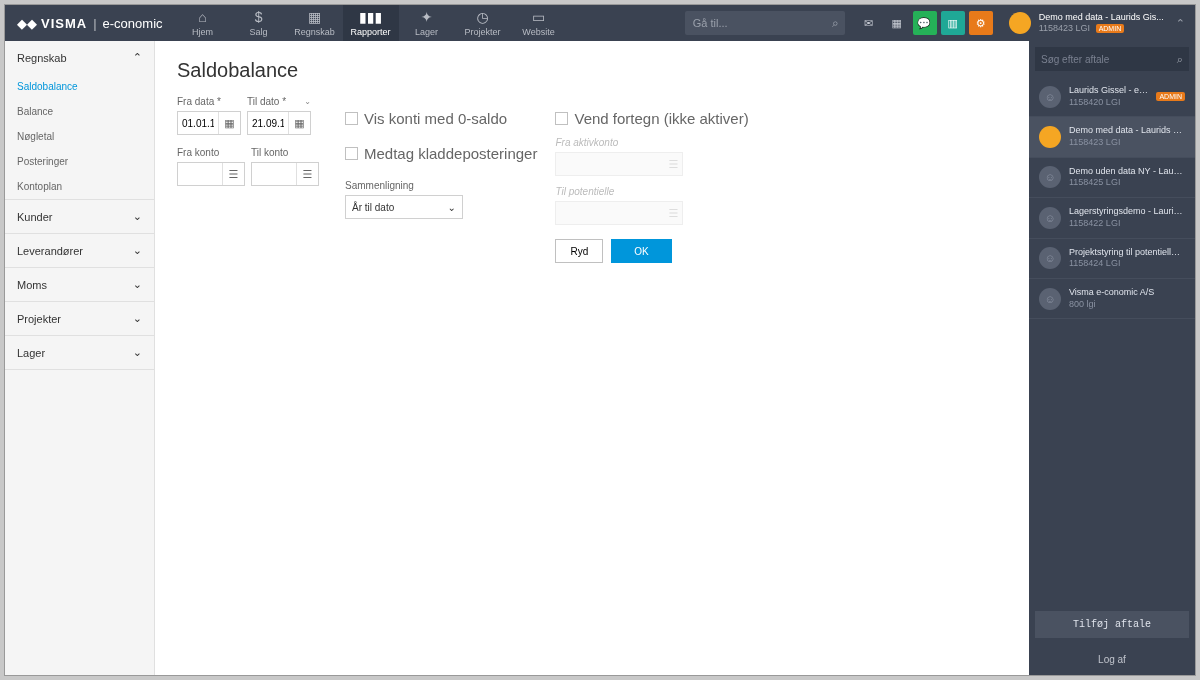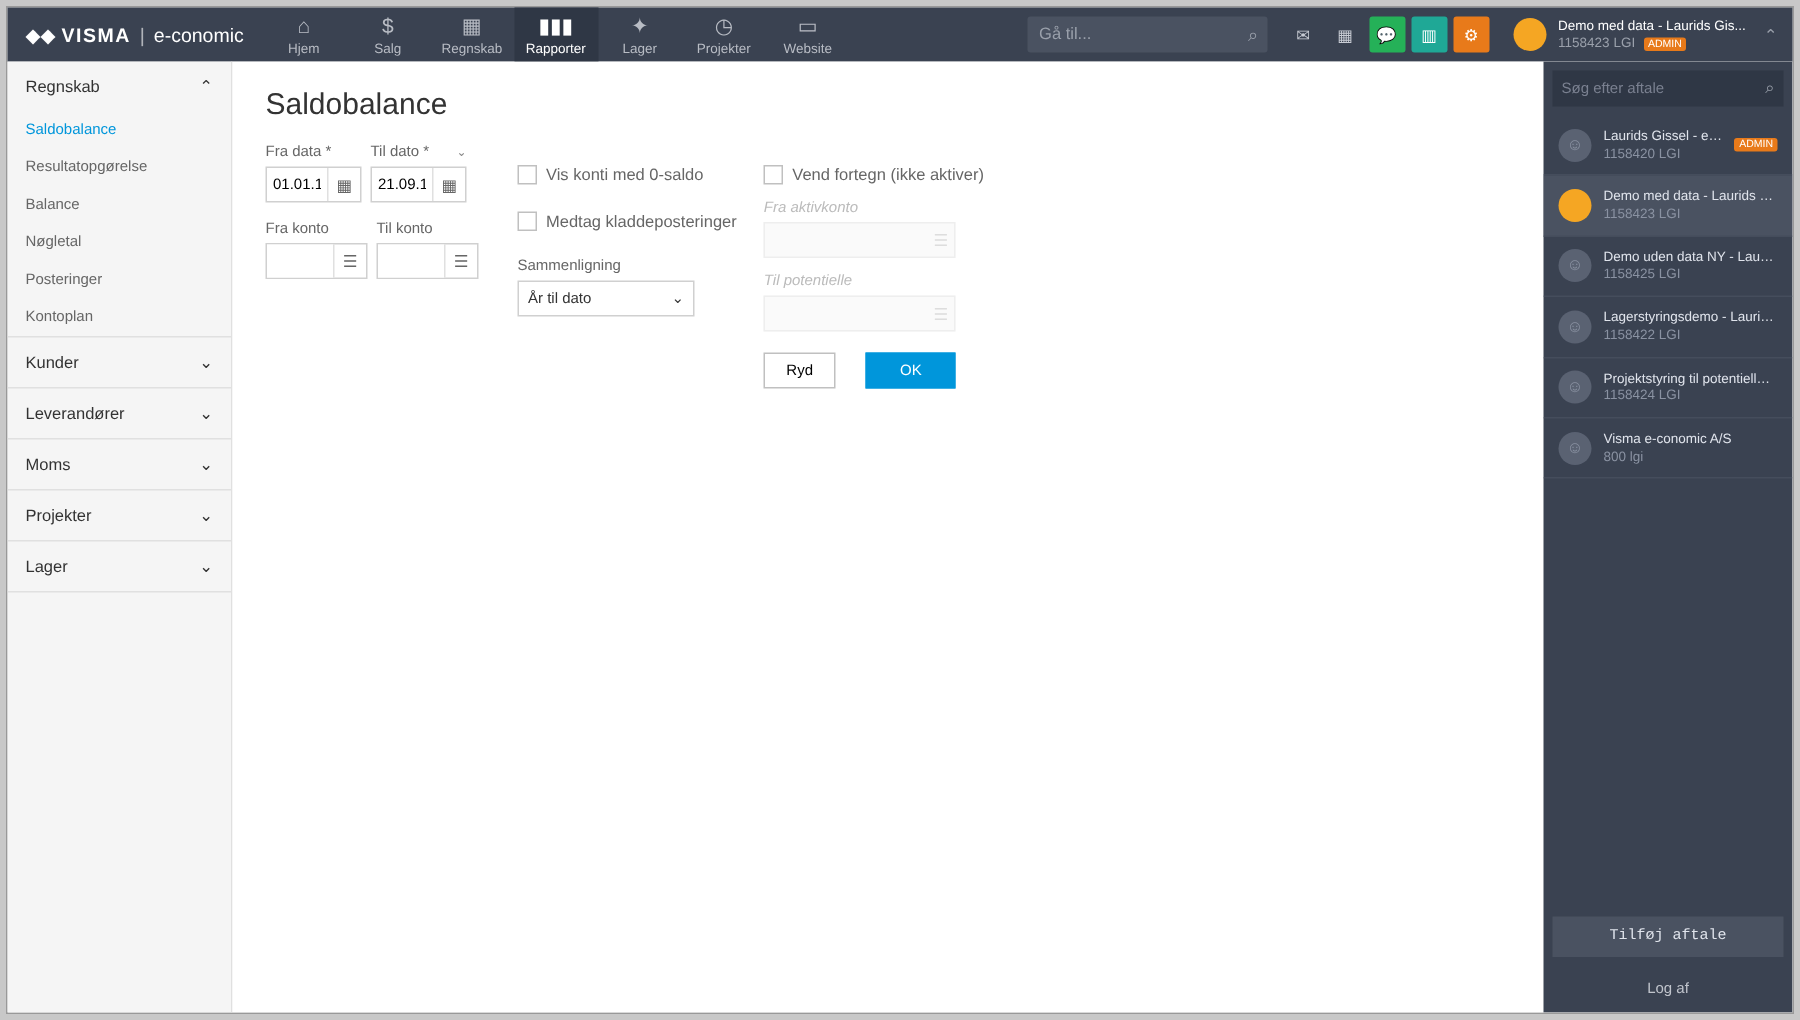--- a/index.html
+++ b/index.html
@@ -50,31 +50,31 @@
 .field-label .chev-sm { margin-left: auto; font-size: 8px; color: #888; }
 .input-wrap { display: flex; align-items: center; border: 1px solid #d0d0d0; height: 24px; background: #fff; }
 .input-wrap input { border: none; width: 44px; padding: 0 4px; font-size: 10px; height: 100%; outline: none; }
 .input-wrap .btn-ico { width: 22px; height: 100%; border-left: 1px solid #e0e0e0; display: flex; align-items: center; justify-content: center; color: #666; cursor: pointer; font-size: 11px; }
 .wide input { width: 40px; }
 .col.dates { display: flex; gap: 6px; }
 .col.accts { display: flex; gap: 6px; margin-top: 12px; }
 .field { display: flex; flex-direction: column; }
 
 .check-col { margin-left: 14px; margin-top: 14px; }
-.chk { display: flex; align-items: center; gap: 6px; font-size: 11px; color: #666; margin-bottom: 18px; cursor: pointer; }
+.chk { display: flex; align-items: center; gap: 6px; font-size: 15px; color: #666; margin-bottom: 18px; cursor: pointer; }
 .chk .box { width: 13px; height: 13px; border: 1px solid #c0c0c0; background: #fff; }
 .sel-label { font-size: 10px; color: #666; margin-bottom: 4px; }
 .select { border: 1px solid #d0d0d0; height: 24px; width: 118px; display: flex; align-items: center; padding: 0 6px; font-size: 10px; color: #333; justify-content: space-between; cursor: pointer; }
 
 .right-col { margin-left: 18px; margin-top: 14px; }
 .disabled-label { font-size: 10px; color: #bbb; margin-bottom: 4px; margin-top: 10px; font-style: italic; }
 .disabled-input { border: 1px solid #eee; height: 24px; width: 128px; background: #fafafa; display: flex; align-items: center; justify-content: flex-end; padding: 0 4px; }
 .disabled-input .btn-ico { color: #ddd; font-size: 11px; }
 
-.buttons { margin-top: 14px; display: flex; gap: 20px; }
+.buttons { margin-top: 14px; display: flex; gap: 8px; }
 .btn { height: 24px; padding: 0 14px; font-size: 10px; border: 1px solid #c0c0c0; background: #fff; cursor: pointer; }
 .btn.primary { background: #0096db; color: #fff; border-color: #0096db; padding: 0 22px; }
 
 
 .rpanel { width: 166px; background: #3a4251; display: flex; flex-direction: column; color: #fff; }
 .rp-search { position: relative; padding: 6px; }
 .rp-search input { width: 100%; background: #2f3745; border: none; height: 24px; padding: 0 6px; color: #fff; font-size: 10px; }
 .rp-search input::placeholder { color: #7a8090; }
 .rp-search .sico { position: absolute; right: 12px; top: 12px; color: #9aa0ab; font-size: 11px; }
 .rp-list { flex: 1; overflow-y: auto; }
@@ -157,21 +157,20 @@
   </div>
 
   <div class="body">
     <div class="sidebar" id="sidebar">
         <div class="sb-group">
           <div class="sb-head">
             <span>Regnskab</span>
             <span>⌃</span>
           </div>
           <div class="sb-item active">Saldobalance</div>
-          <div class="sb-item">Resultatopgørelse</div>
           <div class="sb-item">Balance</div>
           <div class="sb-item">Nøgletal</div>
           <div class="sb-item">Posteringer</div>
           <div class="sb-item">Kontoplan</div>
         </div>
         <div class="sb-group">
           <div class="sb-head">
             <span>Kunder</span>
             <span>⌄</span>
           </div>

